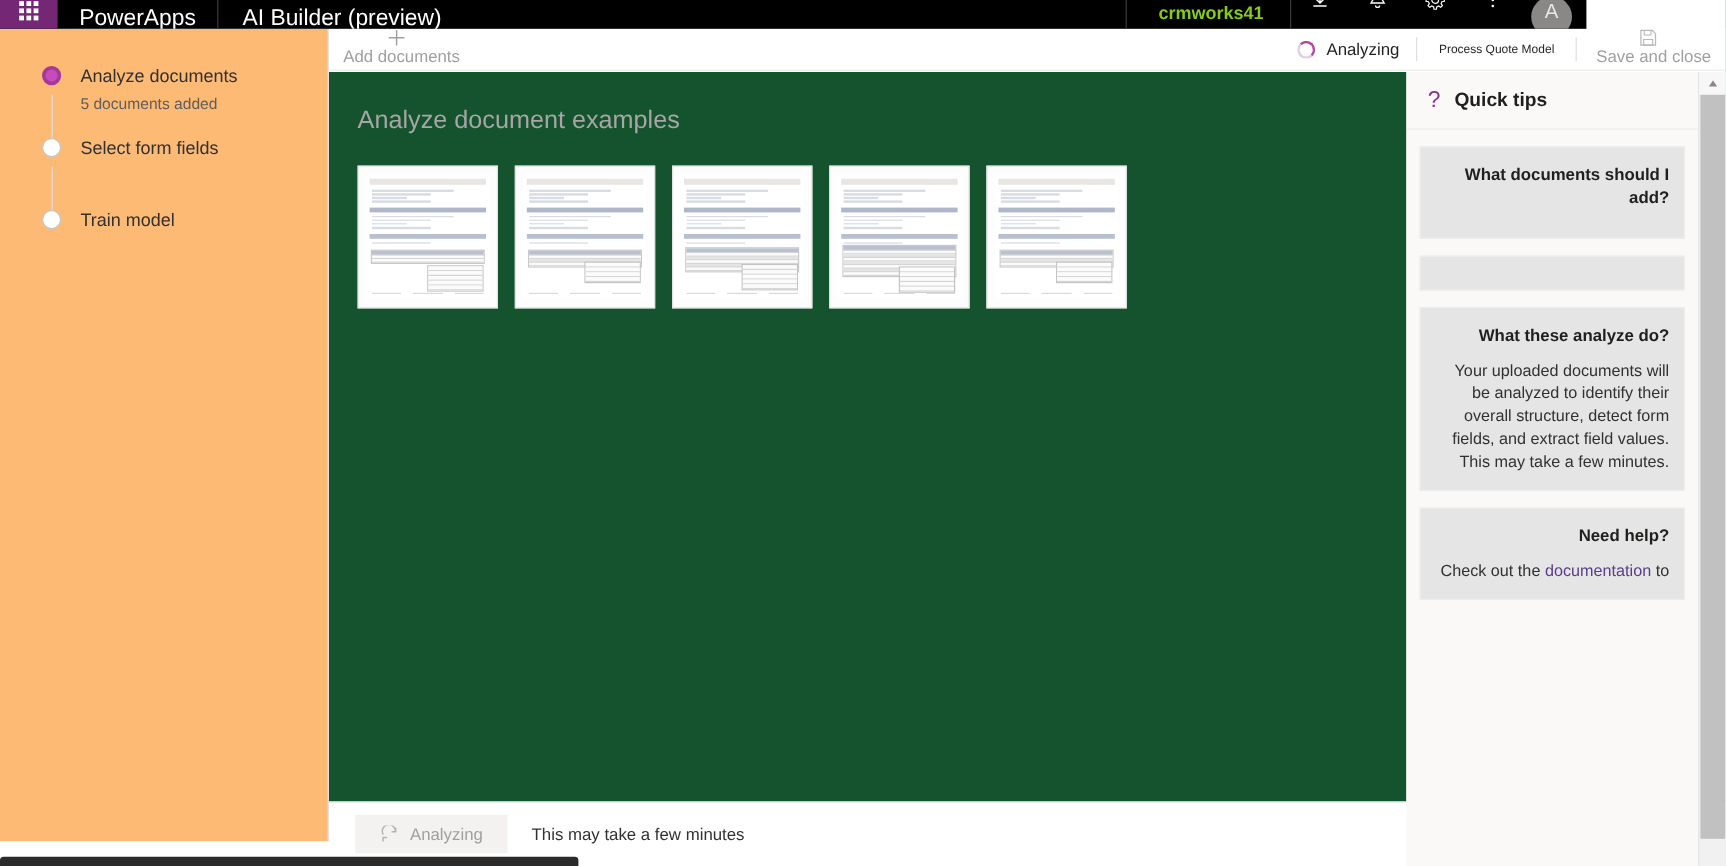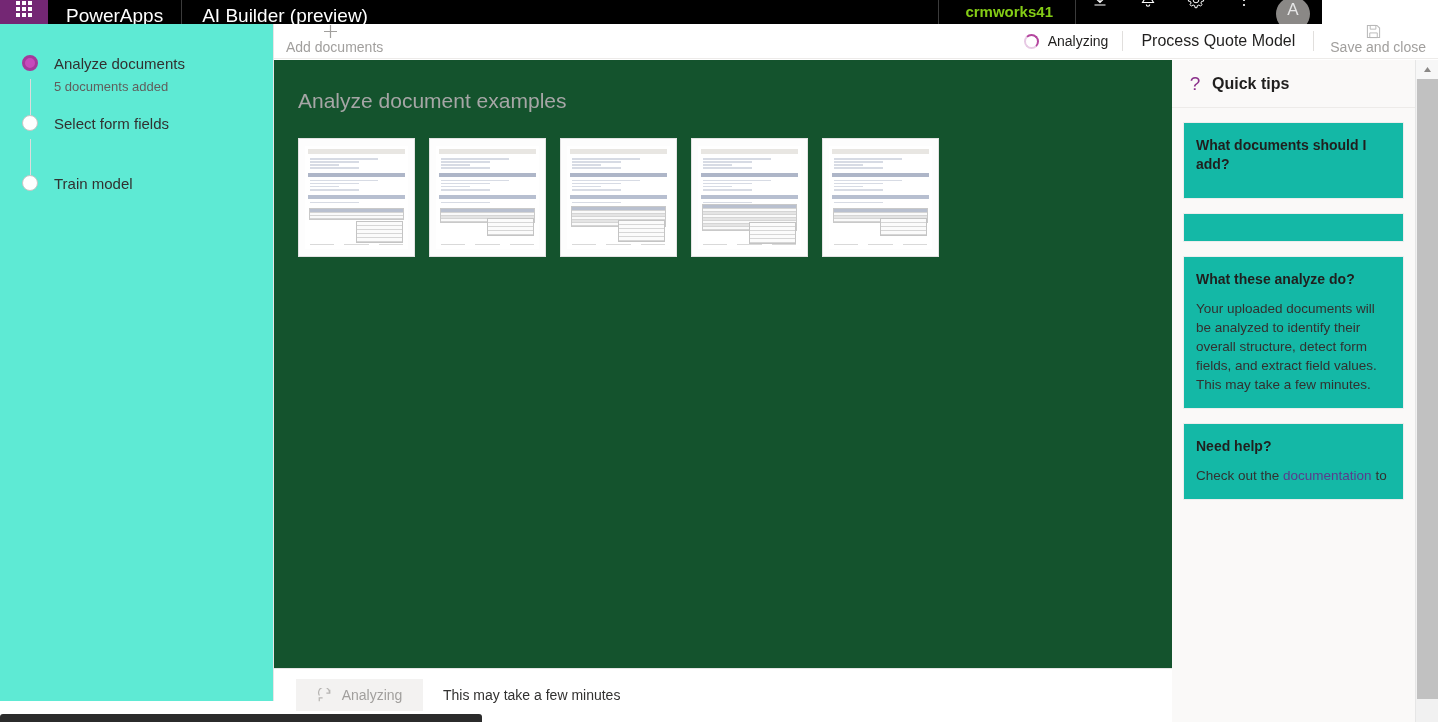--- a/index.html
+++ b/index.html
@@ -121,23 +121,24 @@
     flex: 0 0 auto;
   }
   .avatar span { transform: translateY(-4px); }
 
   
   .left-pane {
     position: absolute;
     top: 24px; left: 0;
     width: 274px;
     height: 677px;
-    background: #5eead4;
+    background: #fdba74;
     border-right: 1px solid #e6e6e6;
     z-index: 20;
+    padding-left: 13px;
   }
   .steps { padding: 30px 0 0 0; position: relative; }
   .step {
     position: relative;
     display: flex;
     align-items: flex-start;
     padding: 0 16px 0 22px;
     min-height: 60px;
     cursor: pointer;
   }
@@ -234,21 +235,21 @@
   }
   .cmd-status {
     display: flex;
     align-items: center;
     font-size: 14px;
     color: #201f1e;
     padding: 0 10px 0 12px;
     white-space: nowrap;
   }
   .cmd-model {
-    font-size: 16px;
+    font-size: 10px;
     color: #201f1e;
     padding: 0 14px;
     white-space: nowrap;
     cursor: pointer;
   }
 
   
   .main {
     position: absolute;
     top: 60px; left: 274px;
@@ -384,24 +385,25 @@
   }
   .tips-scroll {
     position: absolute;
     top: 48px; left: 0;
     width: 243px;
     bottom: 0;
     padding: 14px 11px 0 11px;
     overflow: hidden;
   }
   .tip-card {
-    background: #14b8a6;
+    background: #e5e5e5;
     border: 1px solid #ededed;
     padding: 13px 12px 14px 12px;
     margin-bottom: 14px;
+    text-align: right;
   }
   .tip-card h4 {
     font-size: 14px;
     color: #201f1e;
     font-weight: bold;
     line-height: 19px;
     margin-bottom: 10px;
   }
   .tip-card p {
     font-size: 13.5px;

